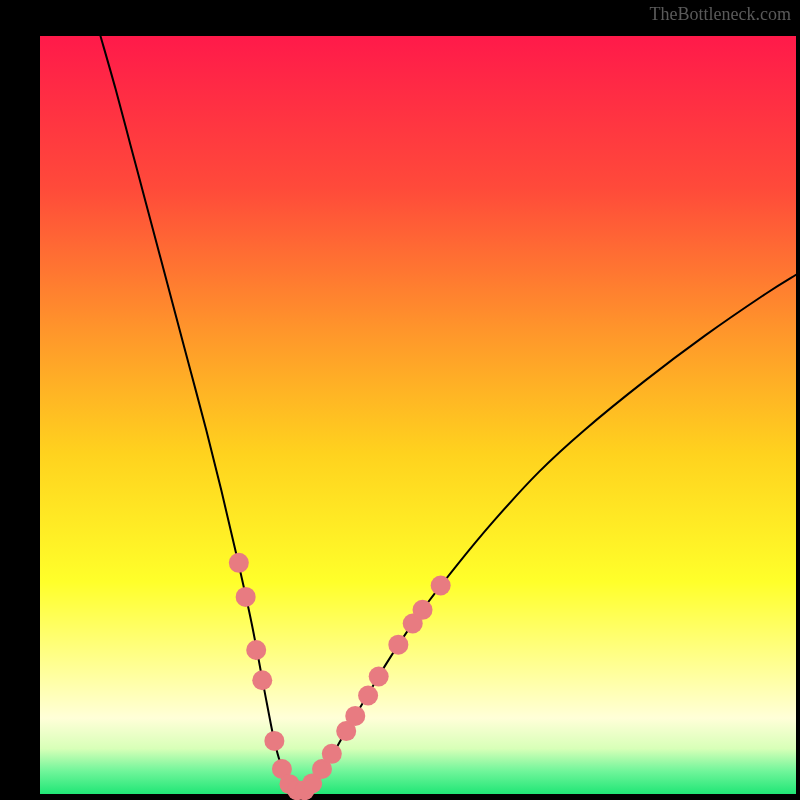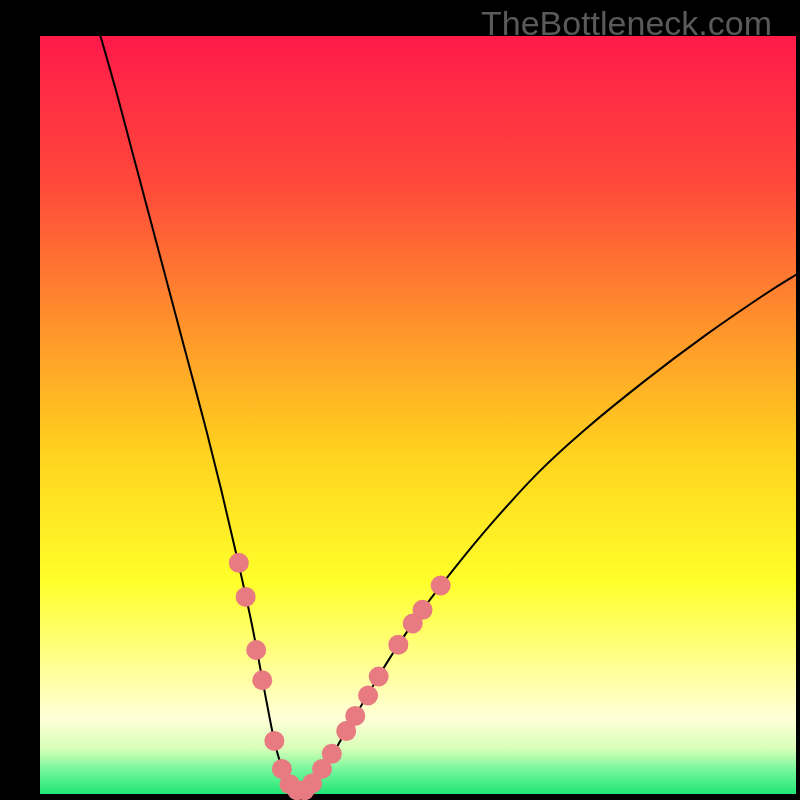--- a/index.html
+++ b/index.html
@@ -12,23 +12,23 @@
   }
   .frame {
     position: relative;
     width: 800px;
     height: 800px;
     background: #000;
   }
   .watermark {
     position: absolute;
     top: 4px;
-    right: 28px;
-    font-family: Liberation Sans, sans-serif;
-    font-size: 34px;
+    right: 9px;
+    font-family: Liberation Serif, serif;
+    font-size: 18px;
     color: #5a5a5a;
     letter-spacing: 0;
     font-weight: 400;
   }
   svg.plot {
     position: absolute;
     top: 0;
     left: 0;
   }
 </style>

